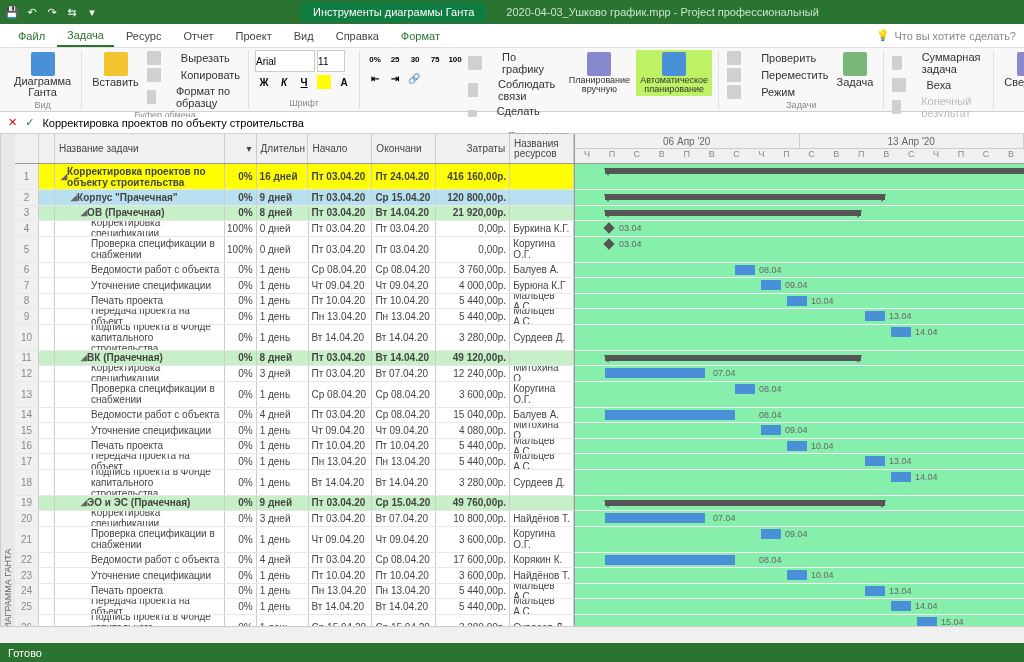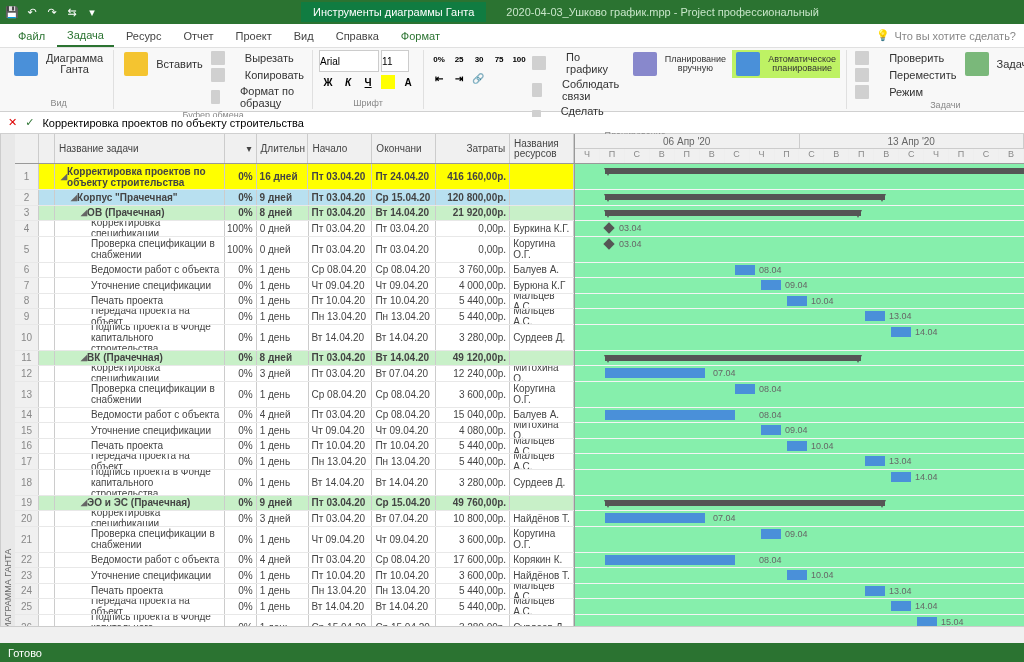--- a/index.html
+++ b/index.html
@@ -12,21 +12,21 @@
 .title-bar .fname{color:#c8e6c9;font-size:11px}
 .menu-bar{height:24px;background:#fff;border-bottom:1px solid #e0e0e0;display:flex;align-items:center;padding:0 8px;gap:2px}
 .menu-bar .tab{padding:4px 10px;font-size:11px;cursor:pointer;color:#444}
 .menu-bar .tab.active{color:#2b7331;border-bottom:2px solid #2b7331}
 .menu-bar .tab.context{color:#2b7331}
 .menu-bar .tell{margin-left:auto;display:flex;align-items:center;gap:4px;color:#888}
 .ribbon{height:64px;background:#f8f8f8;border-bottom:1px solid #d0d0d0;display:flex;padding:2px 4px}
 .rgroup{border-right:1px solid #e0e0e0;padding:0 6px;display:flex;flex-direction:column;justify-content:space-between;height:100%}
 .rgroup .gctrl{display:flex;gap:2px;flex:1;align-items:flex-start}
 .rgroup .glabel{font-size:9px;color:#888;text-align:center;padding-bottom:1px}
-.rbtn-lg{display:flex;align-items:center;gap:8px;padding:2px 4px;cursor:pointer;font-size:10px;color:#333}
+.rbtn-lg{display:flex;flex-direction:column;align-items:center;gap:0;padding:2px 4px;cursor:pointer;font-size:10px;color:#333}
 .rbtn-lg .ico{width:24px;height:24px;background:#d0d0d0;border-radius:2px}
 .rbtn-sm{display:flex;align-items:center;gap:20px;font-size:10px;color:#333;cursor:pointer;padding:1px 2px}
 .rbtn-sm .ico{width:14px;height:14px;background:#d0d0d0;display:inline-block;border-radius:1px}
 .rcol{display:flex;flex-direction:column;gap:1px}
 .font-box{display:flex;gap:2px;align-items:center}
 .font-box select,.font-box input{font-size:10px;height:22px;border:1px solid #ccc}
 .fbtns{display:flex;gap:2px}
 .fbtn{width:18px;height:18px;border:1px solid transparent;display:flex;align-items:center;justify-content:center;cursor:pointer;font-weight:bold;font-size:10px}
 .formula-bar{height:22px;border-bottom:1px solid #d0d0d0;display:flex;align-items:center;padding:0 8px;gap:8px}
 .formula-bar .fx{color:#d00;cursor:pointer}

